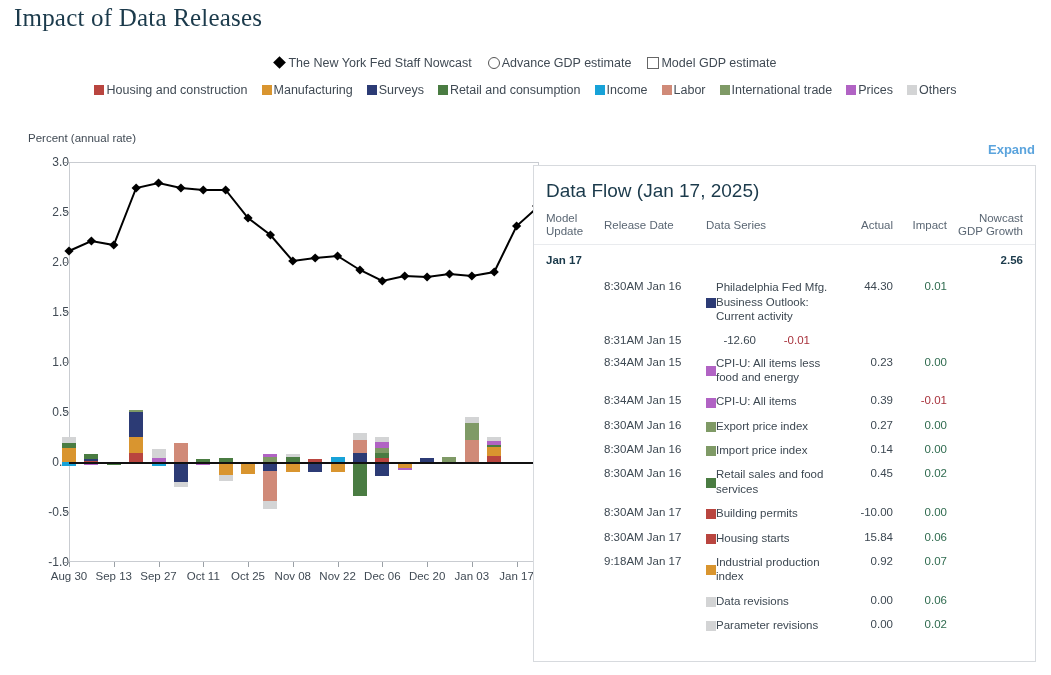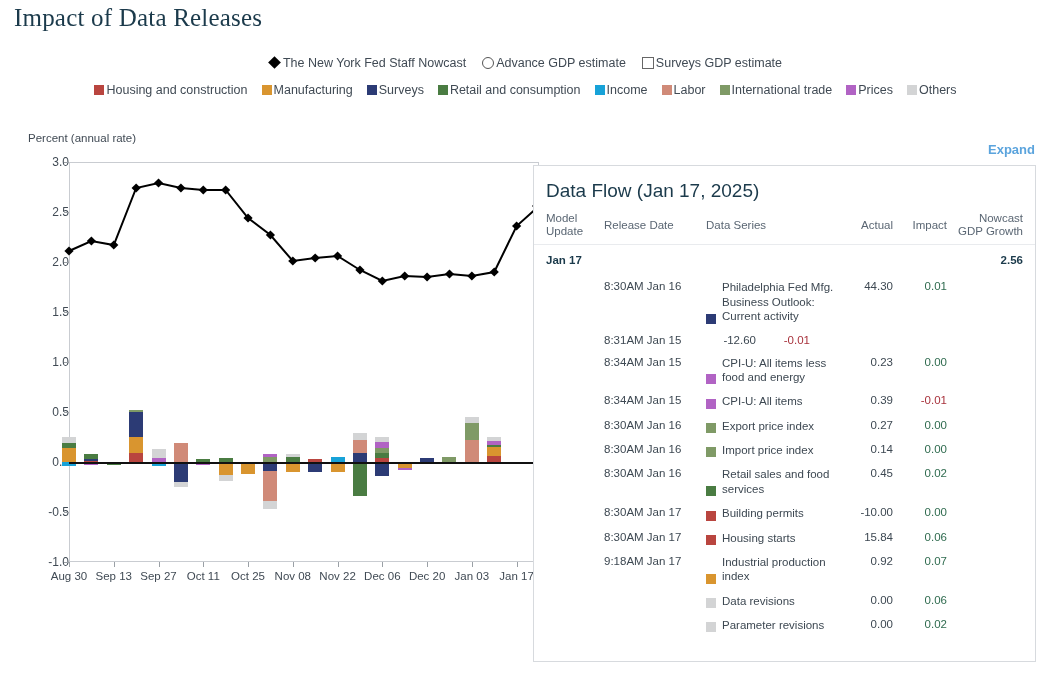--- a/index.html
+++ b/index.html
@@ -77,21 +77,21 @@
   .c-actual{width:56px;flex:0 0 auto;text-align:right;}
   .c-impact{width:54px;flex:0 0 auto;text-align:right;}
   .c-nowcast{width:76px;flex:0 0 auto;text-align:right;}
   .head-2line{line-height:1.15;}
   .row{
     display:flex;align-items:flex-start;
     font-size:11.5px;color:#3d4852;
     padding:5px 12px;
   }
   .row.group{font-weight:bold;color:#1b3a4b;padding-top:9px;padding-bottom:9px;}
-  .series-cell{display:flex;align-items:flex-end;gap:6px;line-height:1.25;}
+  .series-cell{display:flex;align-items:center;line-height:1.25;}
   .series-cell .swatch{margin-top:2px;}
   .neg{color:#a8323c;}
   .pos{color:#2f6b4f;}
   .val{color:#3d4852;}
 </style>
 </head>
 <body>
 
 <div class="page-title">Impact of Data Releases</div>
 
@@ -105,21 +105,21 @@
     <div class="legend-item">
       <span class="mk">
         <span class="mk-circle" style="display: block;"></span>
       </span>
       <span>Advance GDP estimate</span>
     </div>
     <div class="legend-item">
       <span class="mk">
         <span class="mk-square" style="display: block;"></span>
       </span>
-      <span>Surveys GDP estimate</span>
+      <span>Model GDP estimate</span>
     </div>
   </div>
 
 <div class="legend-row" id="legend-categories">
     <div class="legend-item">
       <span class="swatch" style="background: rgb(185, 69, 63);"></span>
       <span>Housing and construction</span>
     </div>
     <div class="legend-item">
       <span class="swatch" style="background: rgb(217, 149, 47);"></span>

